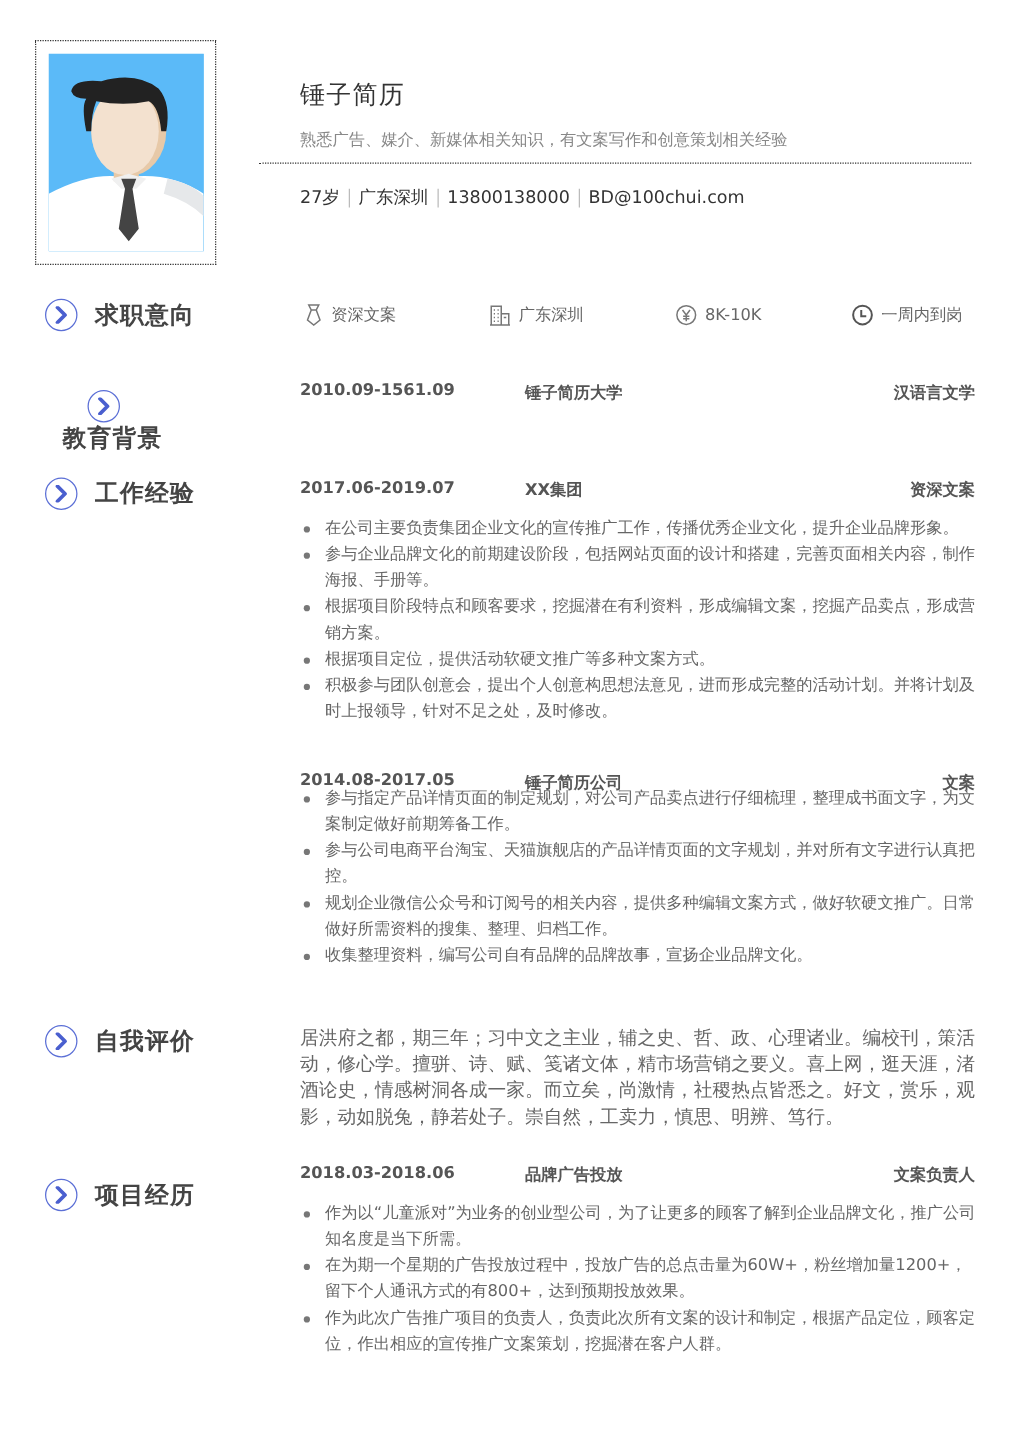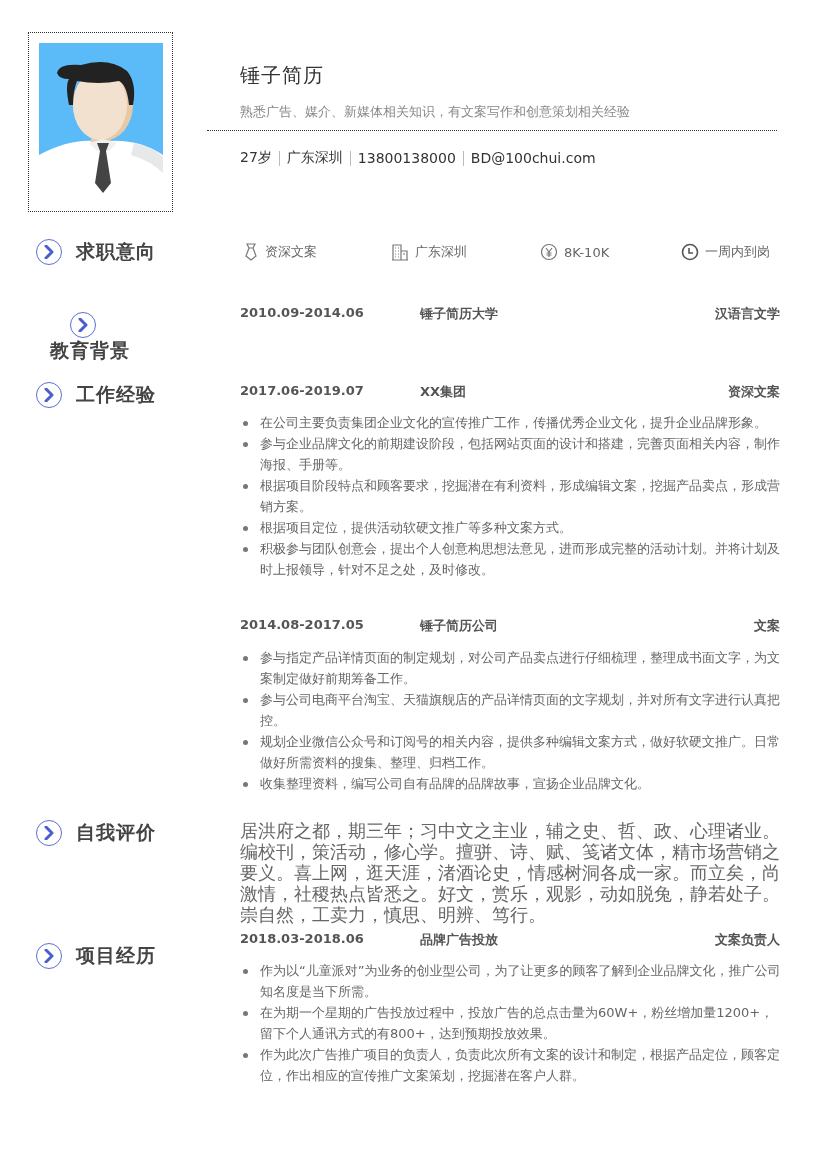--- a/index.html
+++ b/index.html
@@ -24,21 +24,21 @@
 
     .row { position: absolute; left: 240px; width: 540px; height: 20px; font-size: 13px; font-weight: bold; color: #555; }
     .row .date { position: absolute; left: 0; top: 0; }
     .row .org { position: absolute; left: 180px; top: 0; }
     .row .role { position: absolute; right: 0; top: 0; }
 
     .bullets { position: absolute; left: 240px; width: 545px; font-size: 13px; color: #666; line-height: 21px; list-style: none; }
     .bullets li { position: relative; padding-left: 20px; }
     .bullets li::before { content: ""; position: absolute; left: 3px; top: 9px; width: 5px; height: 5px; border-radius: 50%; background: #777; }
 
-    .para { position: absolute; left: 240px; top: 820px; width: 540px; font-size: 18px; color: #666; line-height: 21px; }
+    .para { position: absolute; left: 240px; top: 820px; width: 540px; font-size: 15px; color: #666; line-height: 21px; }
   </style>
 </head>
 <body>
 
 <div class="photo-frame">
   <div class="photo">
     <svg width="124" height="158" viewBox="0 0 124 158">
       <rect width="124" height="158" fill="#5bbaf8"></rect>
       <path d="M0 112 Q30 96 55 98 L70 98 Q100 96 124 112 L124 158 L0 158 Z" fill="#ffffff"></path>
       <path d="M95 100 Q115 104 124 114 L124 130 Q112 118 92 112 Z" fill="#e6e8ea"></path>
@@ -103,21 +103,21 @@
 
 <div class="section-title" style="top:312px;flex-direction:column;">
   <span class="chev">
     <svg width="12" height="14" viewBox="0 0 12 14">
         <path d="M3 1 L9 7 L3 13" stroke="#4a5fcf" stroke-width="3" fill="none" stroke-linecap="round" stroke-linejoin="round"></path>
       </svg>
   </span>
   <span class="label">教育背景</span>
 </div>
 <div class="row" style="top:305px;">
-  <span class="date">2010.09-2014.06</span>
+  <span class="date">2010.09-1561.09</span>
   <span class="org">锤子简历大学</span>
   <span class="role">汉语言文学</span>
 </div>
 
 <div class="section-title" style="top:382px;">
   <span class="chev">
     <svg width="12" height="14" viewBox="0 0 12 14">
         <path d="M3 1 L9 7 L3 13" stroke="#4a5fcf" stroke-width="3" fill="none" stroke-linecap="round" stroke-linejoin="round"></path>
       </svg>
   </span>
@@ -134,21 +134,21 @@
   <li>根据项目阶段特点和顾客要求，挖掘潜在有利资料，形成编辑文案，挖掘产品卖点，形成营销方案。</li>
   <li>根据项目定位，提供活动软硬文推广等多种文案方式。</li>
   <li>积极参与团队创意会，提出个人创意构思想法意见，进而形成完整的活动计划。并将计划及时上报领导，针对不足之处，及时修改。</li>
 </ul>
 
 <div class="row" style="top:617px;">
   <span class="date">2014.08-2017.05</span>
   <span class="org">锤子简历公司</span>
   <span class="role">文案</span>
 </div>
-<ul class="bullets" style="top:647px;">
+<ul class="bullets" style="top:628px;font-family:Liberation Mono, monospace;">
   <li>参与指定产品详情页面的制定规划，对公司产品卖点进行仔细梳理，整理成书面文字，为文案制定做好前期筹备工作。</li>
   <li>参与公司电商平台淘宝、天猫旗舰店的产品详情页面的文字规划，并对所有文字进行认真把控。</li>
   <li>规划企业微信公众号和订阅号的相关内容，提供多种编辑文案方式，做好软硬文推广。日常做好所需资料的搜集、整理、归档工作。</li>
   <li>收集整理资料，编写公司自有品牌的品牌故事，宣扬企业品牌文化。</li>
 </ul>
 
 <div class="section-title" style="top:820px;">
   <span class="chev">
     <svg width="12" height="14" viewBox="0 0 12 14">
         <path d="M3 1 L9 7 L3 13" stroke="#4a5fcf" stroke-width="3" fill="none" stroke-linecap="round" stroke-linejoin="round"></path>

